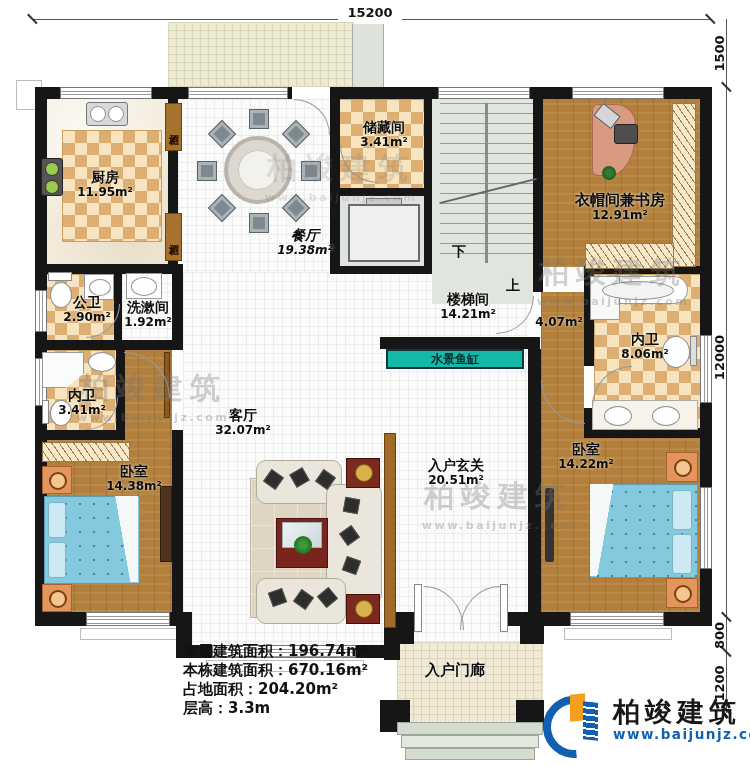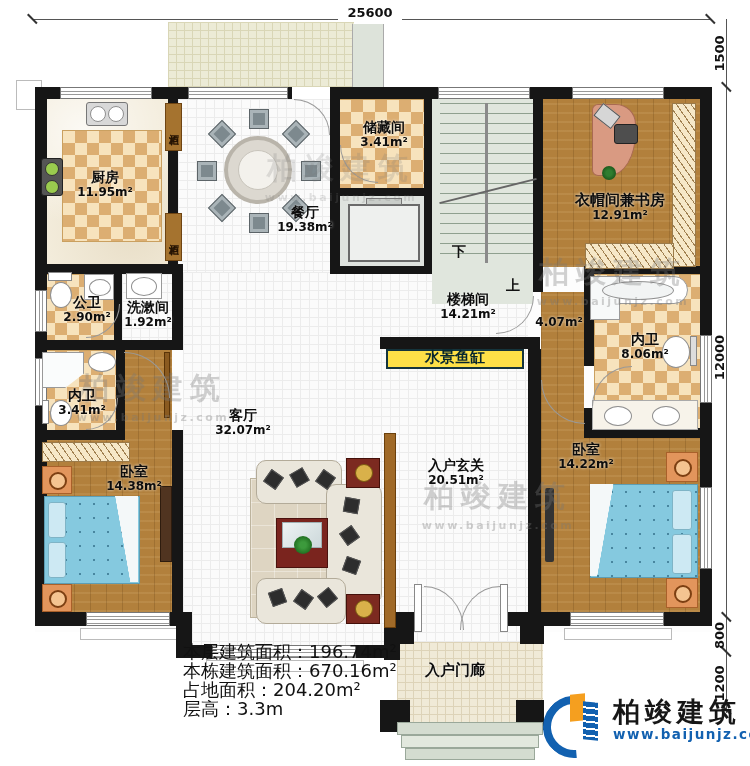--- a/index.html
+++ b/index.html
@@ -35,47 +35,47 @@
   .nstand:after{content:"";position:absolute;left:50%;top:50%;width:14px;height:14px;margin:-8px 0 0 -8px;border:2px solid #7c3f12;border-radius:50%;background:#f4c491;}
   .vdim{position:absolute;font-size:13px;font-weight:bold;color:#111;text-align:center;transform:rotate(-90deg);white-space:nowrap;z-index:35;}
   .dimline{position:absolute;background:#555;z-index:34;}
   .tick{position:absolute;width:13px;height:1.5px;background:#333;transform:rotate(45deg);z-index:35;}
   .wm{position:absolute;color:rgba(120,120,120,.34);font-weight:800;z-index:30;text-align:center;pointer-events:none;}
   .wm .wmt{display:block;font-size:30px;letter-spacing:7px;}
   .wm .wms{display:block;font-size:11px;letter-spacing:2.5px;margin-top:2px;}
   .vtext{writing-mode:vertical-rl;text-orientation:upright;font-size:10px;font-weight:bold;color:#241303;letter-spacing:1px;}
   .stairs-steps{position:absolute;background-image:repeating-linear-gradient(180deg,#8fa08f 0 1px,transparent 1px 10px);z-index:12;}
   .arrow-label{position:absolute;font-size:14px;font-weight:bold;z-index:31;}
-  .stat-line{display:flex;font-size:18px;font-weight:normal;line-height:19px;white-space:nowrap;}
+  .stat-line{display:flex;font-size:15px;font-weight:bold;line-height:19px;white-space:nowrap;}
   #titleblock{position:absolute;left:26px;top:694px;display:flex;align-items:baseline;gap:12px;border-bottom:3px solid #111;box-shadow:0 6px 0 -3.5px #999;padding:0 6px 5px 2px;z-index:36;}
   #titleblock .tb-title{font-size:25px;font-weight:bold;letter-spacing:1px;}
   #titleblock .tb-scale{font-size:21px;font-weight:bold;}
   #logo{position:absolute;left:543px;top:688px;display:flex;align-items:center;gap:8px;z-index:36;}
   .logo-icon{position:relative;width:62px;height:64px;}
   .swoosh{position:absolute;left:0;top:8px;width:46px;height:46px;border:8px solid #1261b0;border-top-color:transparent;border-right-color:transparent;border-radius:50%;transform:rotate(40deg);}
   .bldg-o{position:absolute;left:27px;top:6px;width:15px;height:27px;background:#f59f1f;transform:skewY(-6deg);}
   .bldg-b{position:absolute;left:40px;top:14px;width:15px;height:38px;background:#1261b0;background-image:repeating-linear-gradient(180deg,transparent 0 5px,#fff 5px 7px);transform:skewY(6deg);}
   .logo-text .lt1{font-size:27px;font-weight:900;letter-spacing:5px;color:#161616;line-height:1.05;}
   .logo-text .lt2{font-size:13.5px;font-weight:bold;color:#1261b0;letter-spacing:1.5px;}
-  .aqua{position:absolute;background:#fde047;border:2px solid #14343c;z-index:14;display:flex;align-items:flex-end;justify-content:center;font-size:15px;font-weight:bold;color:#06262e;}
+  .aqua{position:absolute;background:#14b8a6;border:2px solid #14343c;z-index:14;display:flex;align-items:flex-start;justify-content:center;font-size:12px;font-weight:bold;color:#06262e;}
   .chair{position:absolute;width:18px;height:18px;background:#aab4b8;border:1.5px solid #5c6468;z-index:12;}
   .chair:after{content:"";position:absolute;inset:3px;background:#7d898e;}
 </style>
 </head>
 <body>
 
 <div id="canvas">
 
   <div class="abs floor-terr" style="left:168px;top:22px;width:186px;height:65px;"></div>
   <div class="abs" style="left:352px;top:24px;width:30px;height:63px;background:#dde3da;border-left:1px solid #aaa;border-right:1px solid #aaa;"></div>
 
   <div class="dimline" style="left:32px;top:19px;width:680px;height:1px;"></div>
   <div class="tick" style="left:26px;top:18px;"></div>
   <div class="tick" style="left:704px;top:18px;"></div>
-  <div class="abs" style="left:338px;top:5px;width:64px;text-align:center;font-size:13px;font-weight:bold;background:#fff;z-index:35;">25600</div>
+  <div class="abs" style="left:338px;top:5px;width:64px;text-align:center;font-size:13px;font-weight:bold;background:#fff;z-index:35;">15200</div>
   <div class="dimline" style="left:726px;top:19px;width:1px;height:694px;"></div>
   <div class="tick" style="left:720px;top:86px;"></div>
   <div class="tick" style="left:720px;top:616px;"></div>
   <div class="tick" style="left:720px;top:651px;"></div>
   <div class="tick" style="left:720px;top:709px;"></div>
   <div class="vdim" style="left:699px;top:46px;width:40px;">1500</div>
   <div class="vdim" style="left:694px;top:350px;width:50px;">12000</div>
   <div class="vdim" style="left:699px;top:628px;width:40px;">800</div>
   <div class="vdim" style="left:699px;top:676px;width:40px;">1200</div>
 
@@ -287,21 +287,21 @@
   </div>
   <div class="wm" style="left:388px;top:476px;width:220px;">
     <span class="wmt">柏竣建筑</span>
       <span class="wms">www.baijunjz.com</span>
   </div>
 
   <div class="room-label" style="left:55px;top:170px;width:100px;">
     <span class="rname">厨房</span>
       <span class="rarea">11.95m²</span>
   </div>
-  <div class="room-label" style="left:255px;top:205px;width:100px;">
+  <div class="room-label" style="left:255px;top:228px;width:100px;font-style:italic;">
     <span class="rname">餐厅</span>
       <span class="rarea">19.38m²</span>
   </div>
   <div class="room-label" style="left:334px;top:120px;width:100px;">
     <span class="rname">储藏间</span>
       <span class="rarea">3.41m²</span>
   </div>
   <div class="room-label" style="left:413px;top:292px;width:110px;">
     <span class="rname">楼梯间</span>
       <span class="rarea">14.21m²</span>

